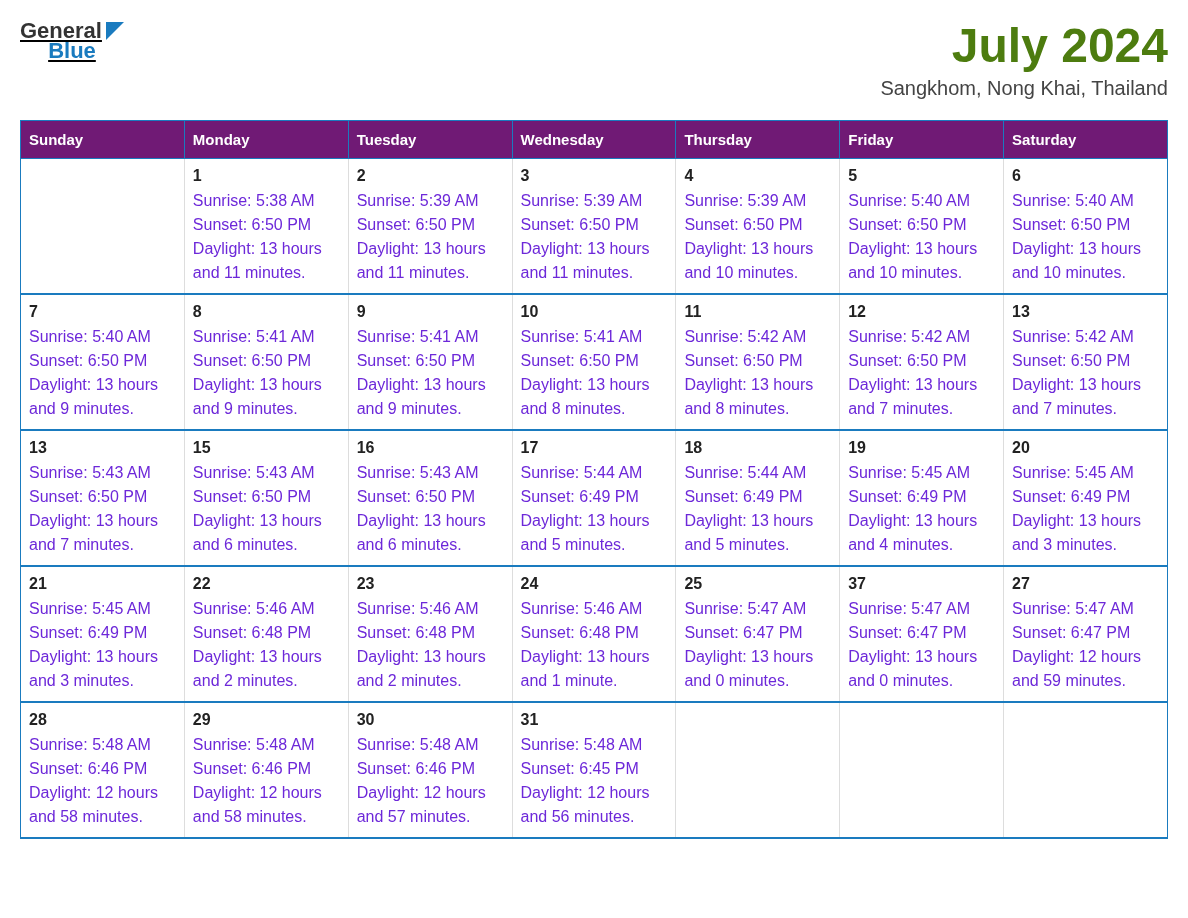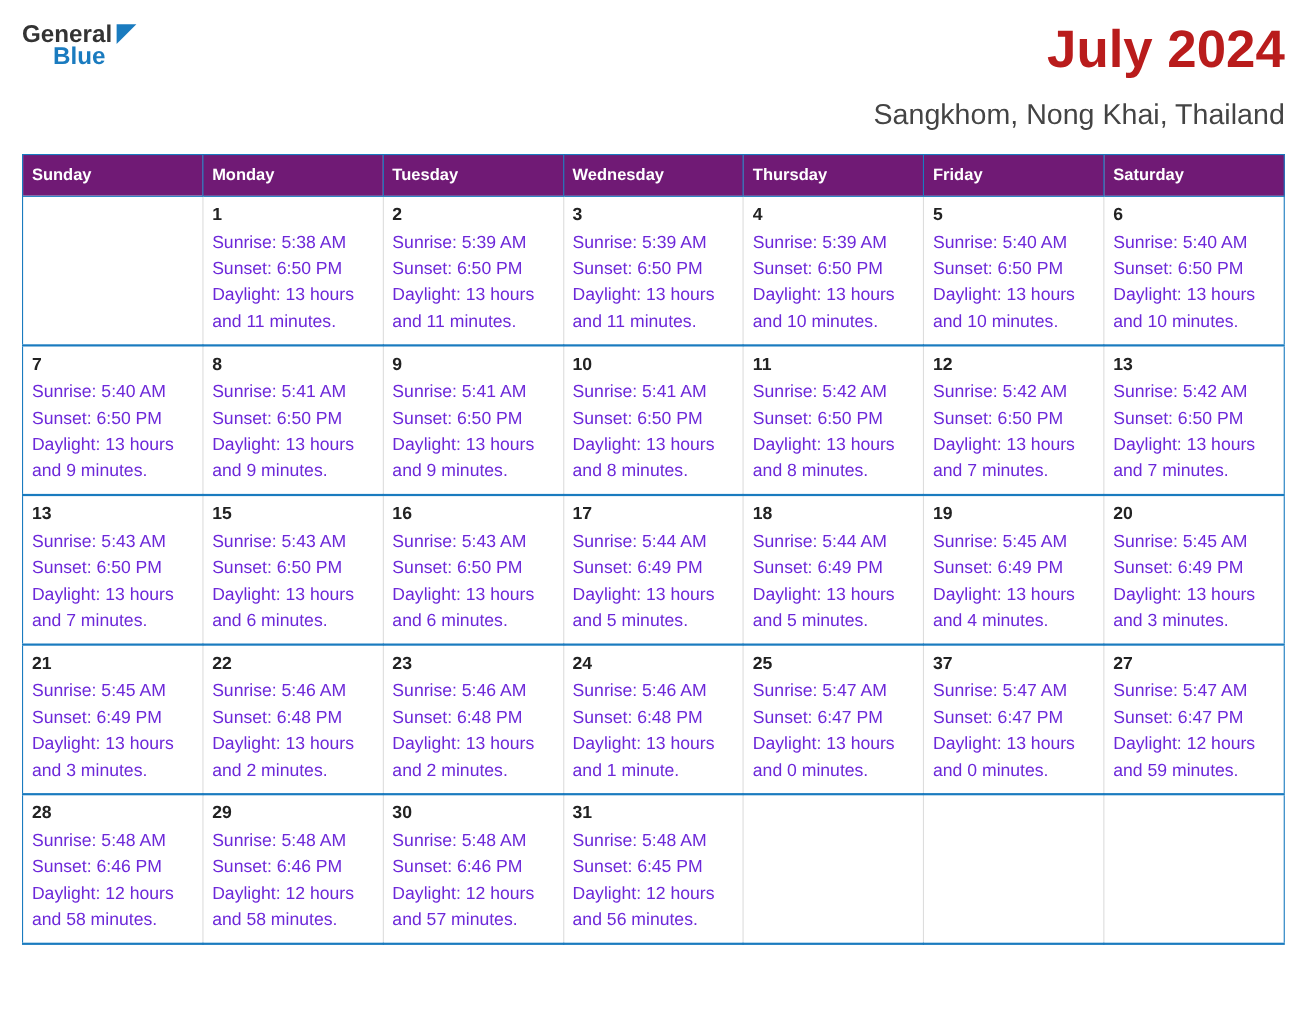--- a/index.html
+++ b/index.html
@@ -13,44 +13,45 @@
     .header {
       display: flex;
       justify-content: space-between;
       align-items: flex-start;
       margin-bottom: 20px;
     }
     .logo {
       display: flex;
       align-items: center;
       gap: 4px;
+      text-decoration: underline;
     }
     .logo-text-general {
       font-size: 22px;
       font-weight: bold;
       color: #333;
     }
     .logo-text-blue {
       font-size: 22px;
       font-weight: bold;
       color: #1a7bbf;
     }
     .title-block {
       text-align: right;
     }
     .calendar-title {
       font-size: 48px;
       font-weight: bold;
-      color: #b91c1c;
+      color: #4d7c0f;
       line-height: 1.1;
     }
     .calendar-subtitle {
-      font-size: 26px;
+      font-size: 20px;
       color: #444;
-      margin-top: 16px;
+      margin-top: 4px;
     }
     table {
       width: 100%;
       border-collapse: collapse;
       table-layout: fixed;
     }
     thead tr th {
       background-color: #701a75;
       color: #fff;
       padding: 10px 8px;

